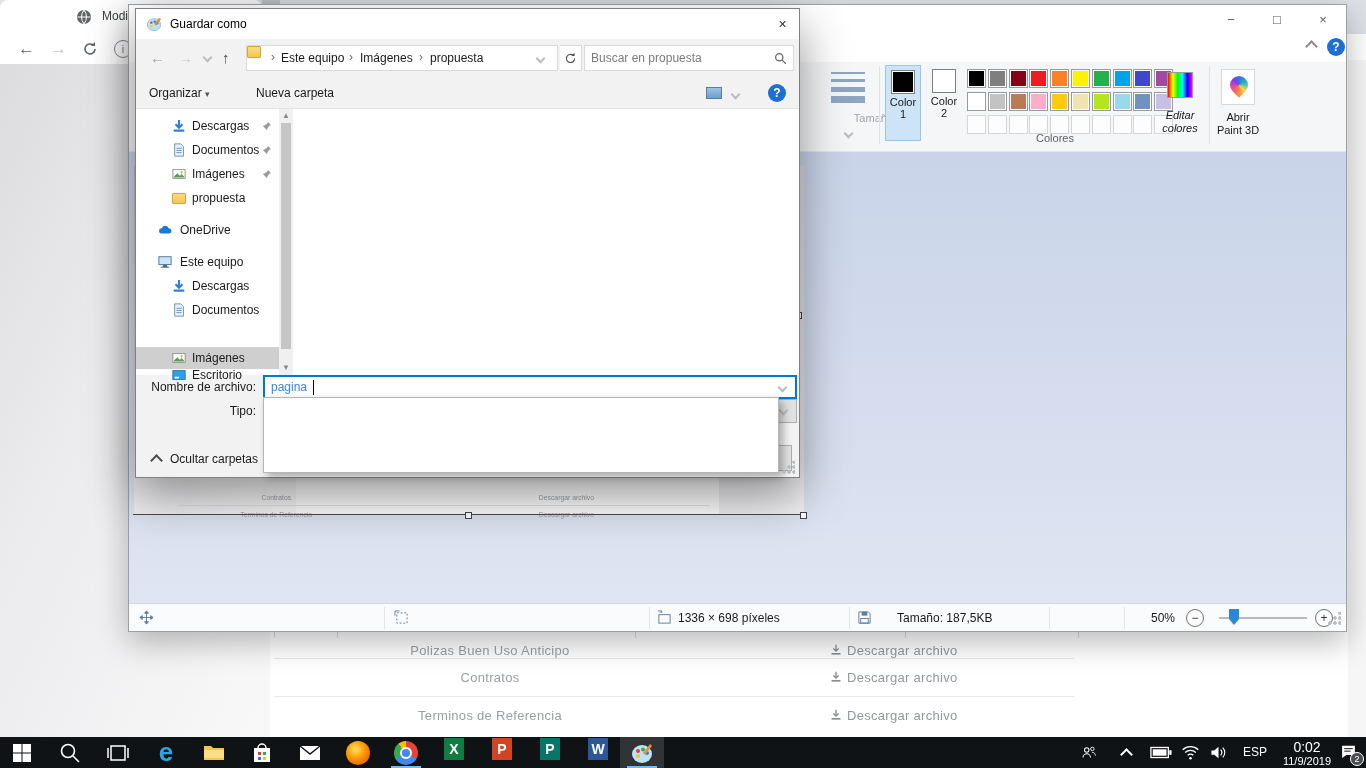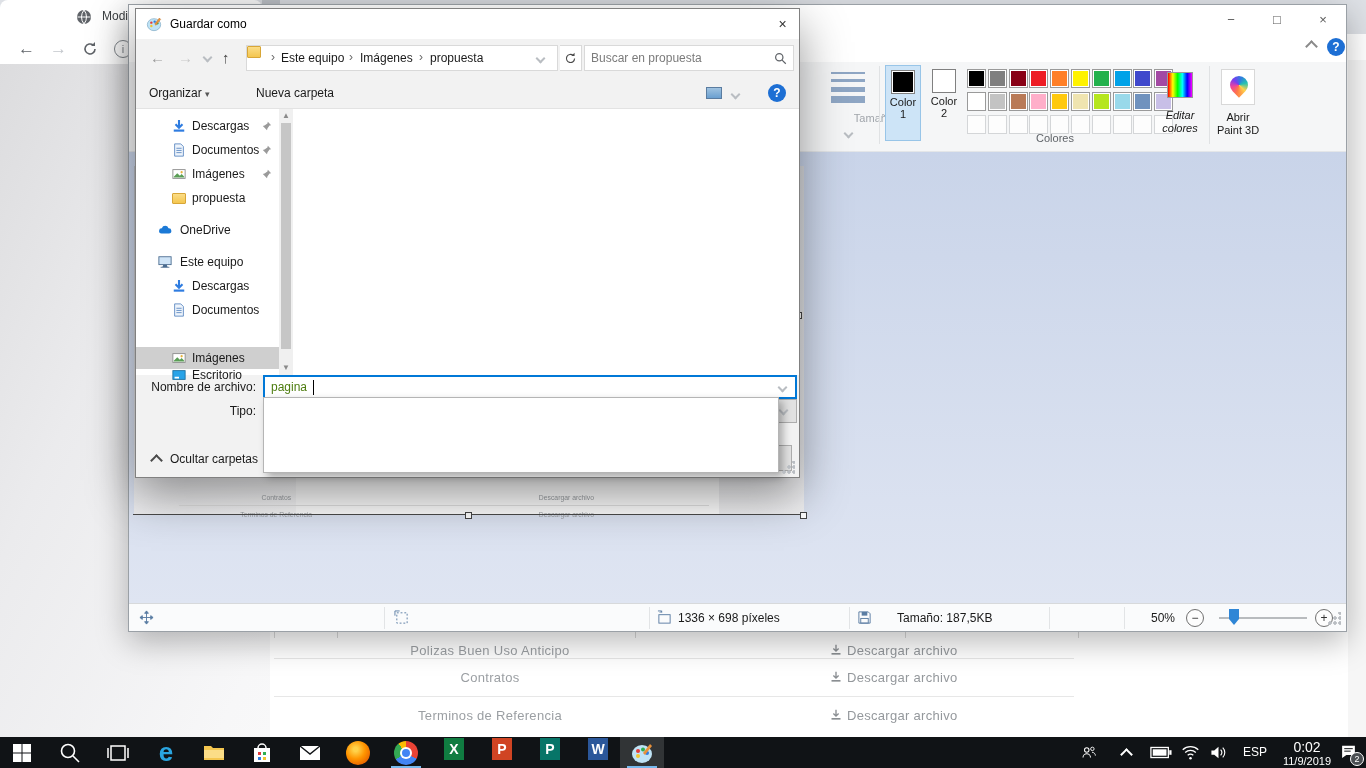--- a/index.html
+++ b/index.html
@@ -104,21 +104,21 @@
   #sb-scroll { left:143px; top:0; width:14px; height:266px; background:#f0f0f0; }
   #sb-thumb { left:145px; top:14px; width:10px; height:226px; background:#c6c6c6; }
   .sb-arrow { position:absolute; left:3px; font-size:8px; color:#8a8a8a; }
   .file-item { position:absolute; top:46px; width:110px; }
   .thumb { position:relative; margin:0 auto; width:94px; height:56px; background:#fff; border:1px solid #ccc; box-shadow:1px 2px 4px rgba(0,0,0,.28); overflow:hidden; }
   .thumb .bar { position:absolute; left:0; top:0; width:100%; height:5px; background:#f0f0f0; }
   .file-name { margin-top:6px; text-align:center; font-size:12px; color:#1a1a1a; }
   #dlg-filenamerow { left:0; top:366px; width:663px; height:30px; }
   .fld-label { position:absolute; font-size:12px; color:#1a1a1a; text-align:right; width:110px; }
   #filename-input { left:127px; top:0; width:534px; height:24px; background:#fff; border:2px solid #0078d7; }
-  #filename-text { position:absolute; left:6px; top:3px; font-size:12px; color:#4d7c0f; }
+  #filename-text { position:absolute; left:6px; top:3px; font-size:12px; color:#3b82f6; }
   #caret { position:absolute; top:3px; width:1px; height:15px; background:#000; }
   #type-combo { left:127px; top:390px; width:534px; height:24px; background:#fff; border:1px solid #adadad; }
   #type-combo-btn { position:absolute; right:0; top:0; width:24px; height:22px; background:#e1e1e1; border-left:1px solid #adadad; }
   #autocomplete { left:127px; top:388px; width:516px; height:76px; background:#fff; border:1px solid #b5b5b5; box-shadow:4px 4px 8px rgba(0,0,0,.3); }
   #save-btn-edge { left:620px; top:436px; width:36px; height:26px; background:#e1e1e1; border:1px solid #adadad; }
   #hide-folders { left:12px; top:441px; width:160px; height:20px; }
 
   
   #taskbar { left:0; top:737px; width:1366px; height:31px; background:#101316; }
   .tb-slot { position:absolute; top:0; width:44px; height:31px; }

